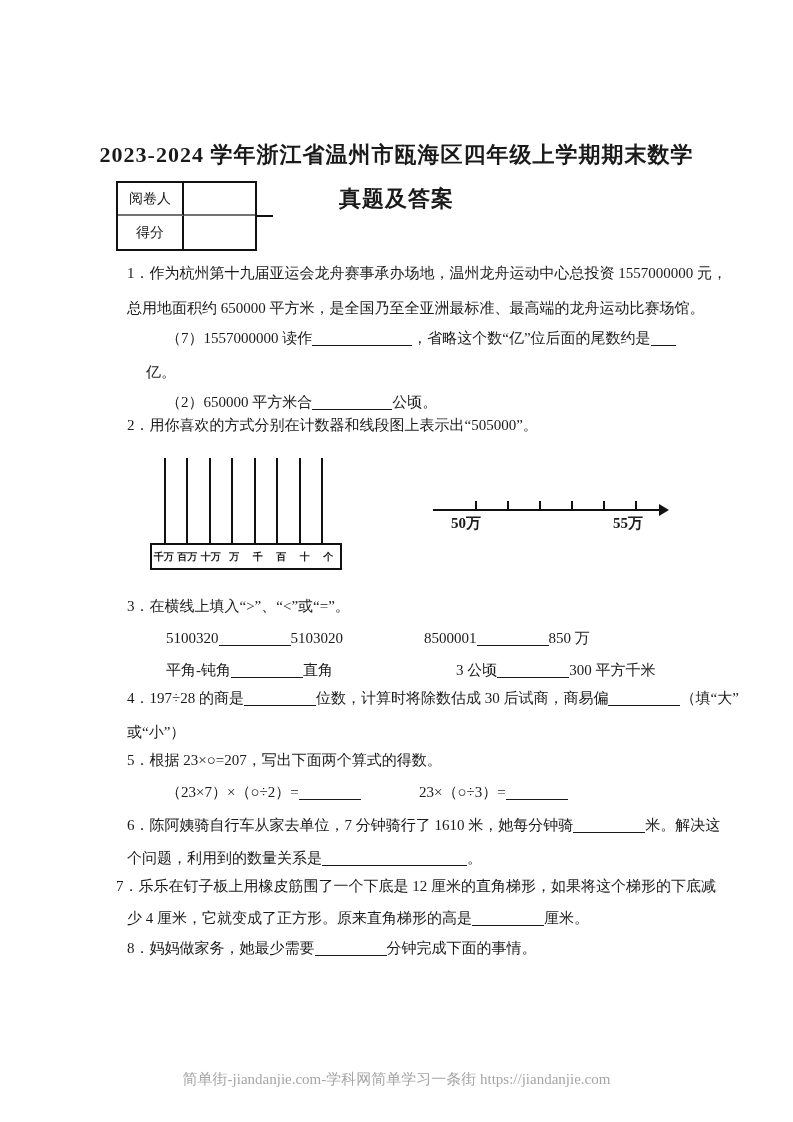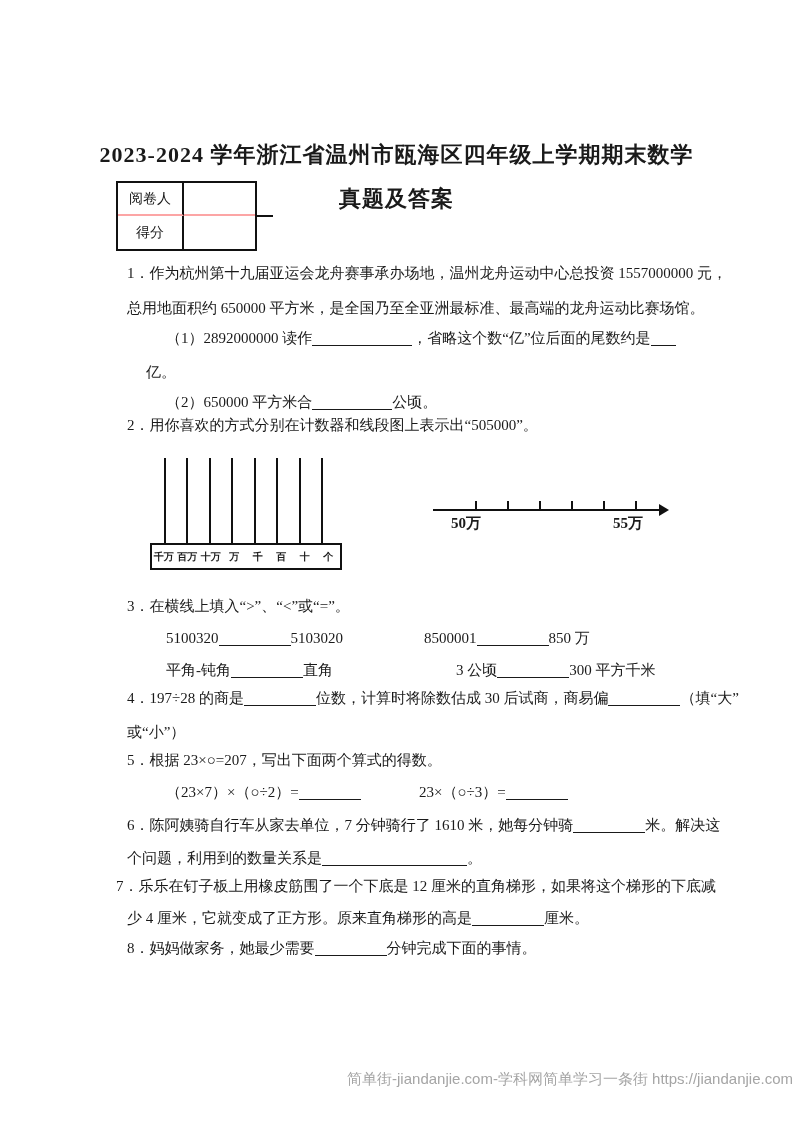--- a/index.html
+++ b/index.html
@@ -13,62 +13,62 @@
   .abs { position:absolute; white-space:nowrap; }
   .line { font-size:15px; line-height:20px;margin-left:28px; }
   .title { width:793px; text-align:center; font-weight:bold; font-size:22px; letter-spacing:1px;margin-top:44px; }
   .blank { display:inline-block; border-bottom:1.5px solid #1a1a1a; height:15px; vertical-align:-3px; }
 
   
   .score-table { position:absolute; left:116px; top:181px; width:141px; height:70px;
     border:2px solid #111; display:grid; grid-template-columns:66px 1fr; grid-template-rows:1fr 1fr; }
   .st-cell { display:flex; align-items:center; justify-content:center; font-size:14px; }
   .st-label { border-right:2px solid #111; }
-  .st-top { border-bottom:2px solid #fca5a5; }
+  .st-top { border-bottom:2px solid #737373; }
   .connector { position:absolute; left:255px; top:215px; width:18px; height:2px; background:#111; }
   .sec-head { font-size:16px; font-weight:bold; }
 
   
   .counter { position:absolute; left:150px; top:458px; width:192px; height:112px; }
   .rod { position:absolute; top:0; width:2px; height:86px; background:#111; }
   .counter-base { position:absolute; left:0; top:85px; width:192px; height:27px;
     border:2px solid #111; display:flex; align-items:center; }
   .counter-base span { flex:1; text-align:center; font-size:10px; font-weight:bold; }
 
   
   .numberline { position:absolute; left:433px; top:498px; width:245px; height:42px; }
   .nl-line { position:absolute; left:0; top:11px; width:228px; height:2px; background:#111; }
   .nl-arrow { position:absolute; left:226px; top:6px; width:0; height:0;
     border-left:10px solid #111; border-top:6px solid transparent; border-bottom:6px solid transparent; }
   .nl-tick { position:absolute; top:3px; width:2px; height:10px; background:#111; }
   .nl-label { position:absolute; top:16px; font-size:15px; font-weight:bold; }
 
-  .footer { position:absolute; left:0; top:1070px; width:793px; text-align:right;
-    font-family:Liberation Sans, sans-serif; font-size:15px; color:#a5a5a5; }
+  .footer { position:absolute; left:0; top:1070px; width:793px; text-align:center;
+    font-family:Liberation Serif, serif; font-size:15px; color:#a5a5a5; }
 </style>
 </head>
 <body>
 
 <div class="page">
 
   <div class="abs title" style="top:96px">2023-2024 学年浙江省温州市瓯海区四年级上学期期末数学</div>
   <div class="abs title" style="top:140px">真题及答案</div>
 
   <div class="score-table">
     <div class="st-cell st-label st-top">阅卷人</div>
     <div class="st-cell st-top"></div>
     <div class="st-cell st-label">得分</div>
     <div class="st-cell"></div>
   </div>
   <div class="connector"></div>
 
 
   <div class="abs line" style="left:99px;top:263px">1．作为杭州第十九届亚运会龙舟赛事承办场地，温州龙舟运动中心总投资 1557000000 元，</div>
   <div class="abs line" style="left:99px;top:298px">总用地面积约 650000 平方米，是全国乃至全亚洲最标准、最高端的龙舟运动比赛场馆。</div>
-  <div class="abs line" style="left:138px;top:328px"><span>（1）2892000000 读作</span><span class="blank" style="width:100px"></span><span>，省略这个数“亿”位后面的尾数约是</span><span class="blank" style="width:25px"></span></div>
+  <div class="abs line" style="left:138px;top:328px"><span>（7）1557000000 读作</span><span class="blank" style="width:100px"></span><span>，省略这个数“亿”位后面的尾数约是</span><span class="blank" style="width:25px"></span></div>
   <div class="abs line" style="left:118px;top:362px">亿。</div>
   <div class="abs line" style="left:138px;top:392px"><span>（2）650000 平方米合</span><span class="blank" style="width:80px"></span><span>公顷。</span></div>
 
   <div class="abs line" style="left:99px;top:415px">2．用你喜欢的方式分别在计数器和线段图上表示出“505000”。</div>
 
   <div class="counter">
     <div class="rod" style="left:14px"></div>
     <div class="rod" style="left:36px"></div>
     <div class="rod" style="left:59px"></div>
     <div class="rod" style="left:81px"></div>

